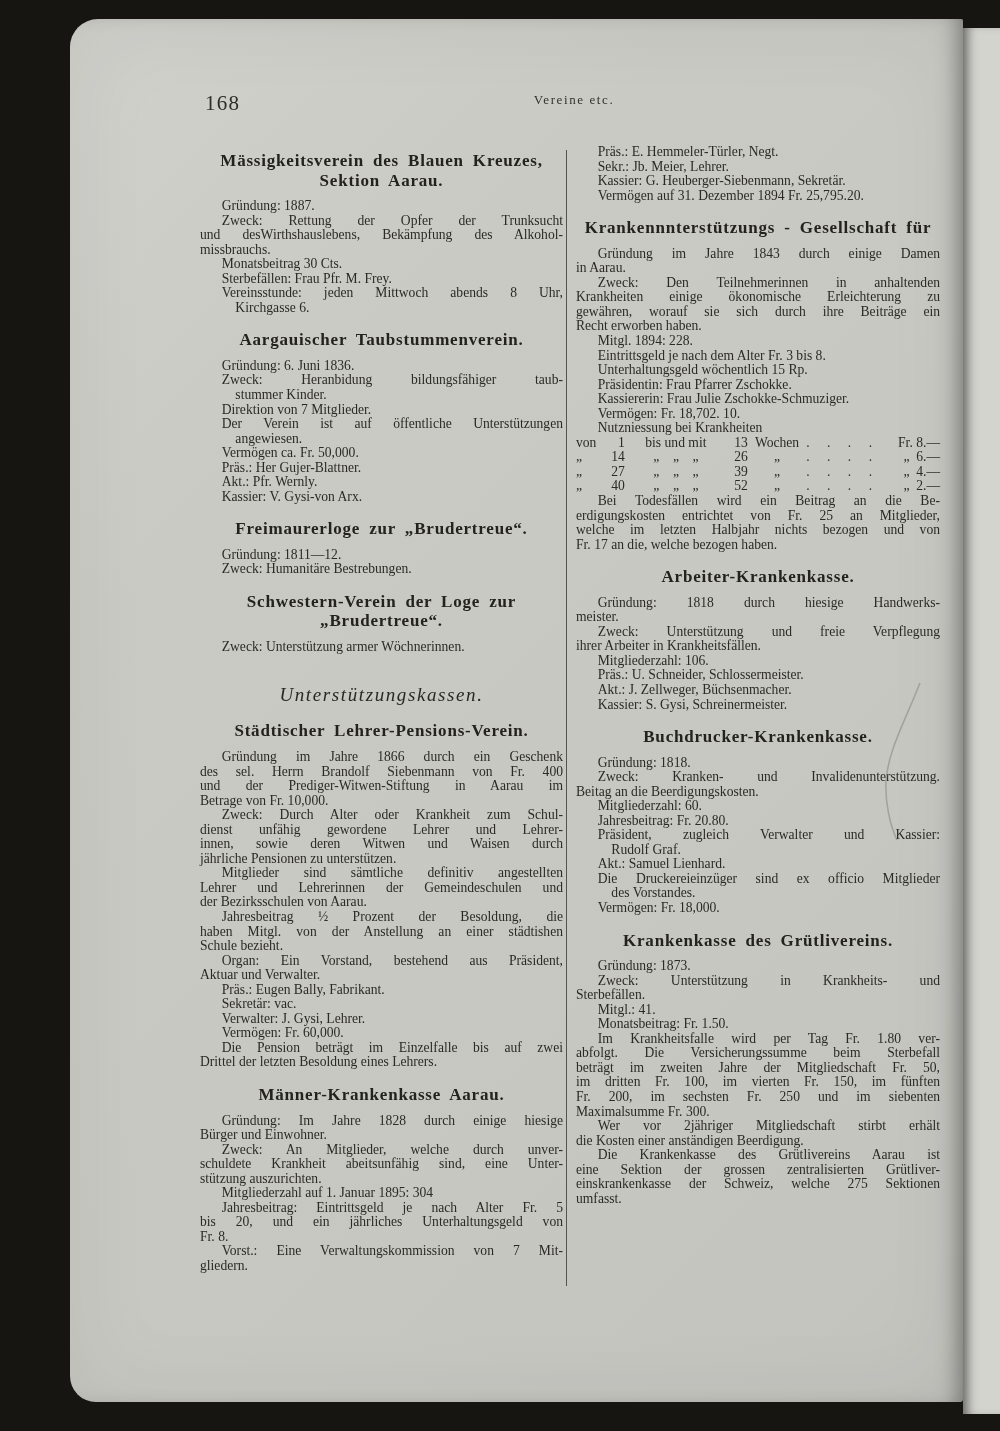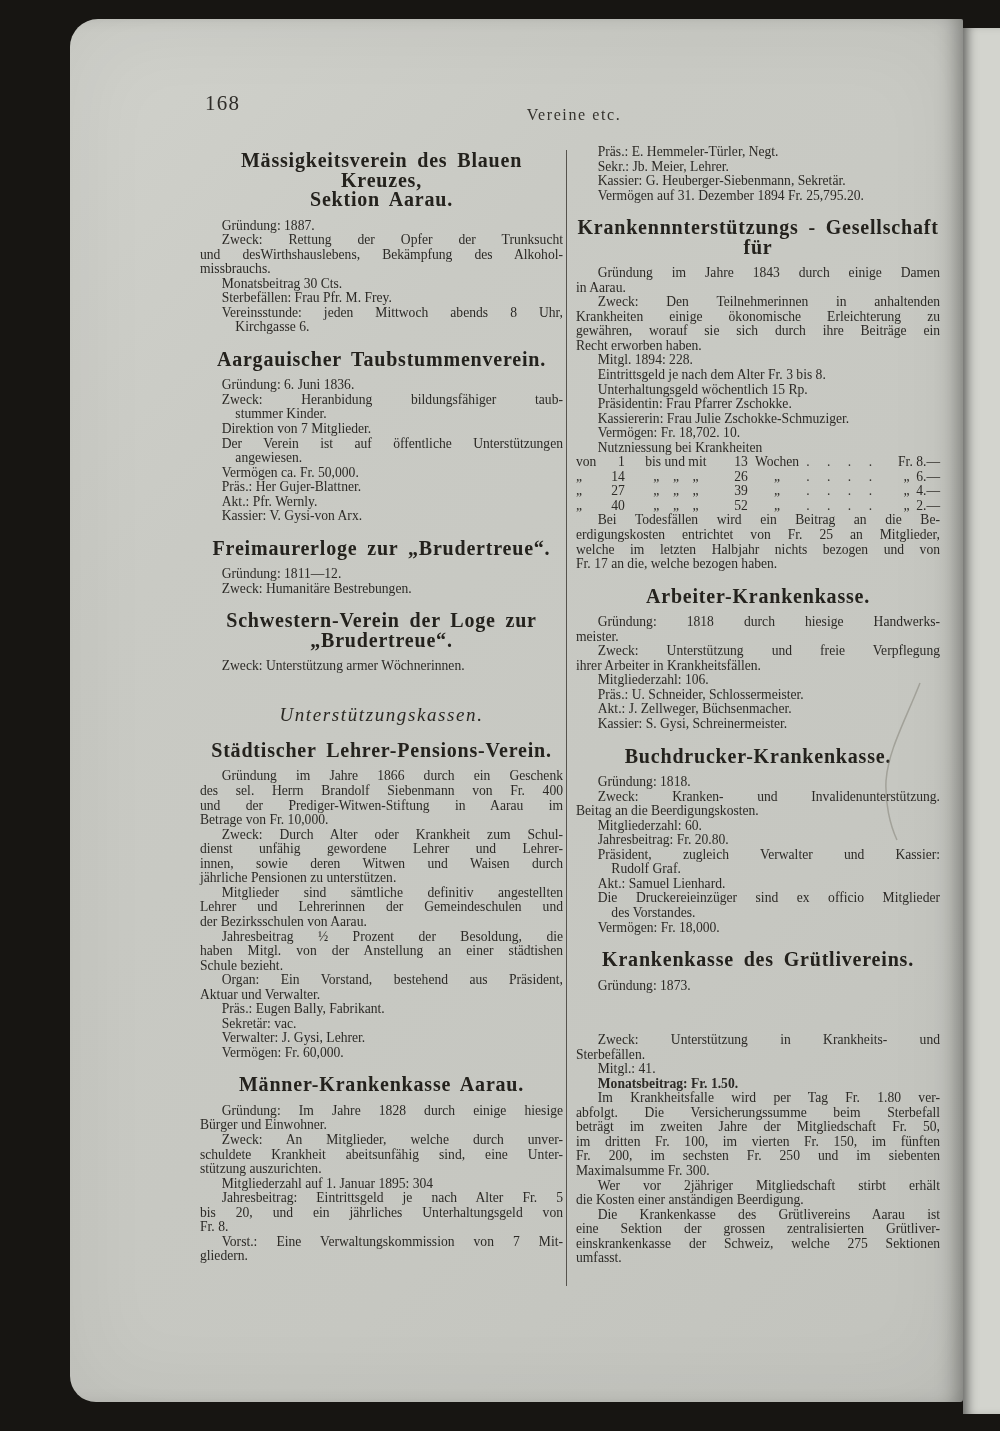--- a/index.html
+++ b/index.html
@@ -16,35 +16,35 @@
   }
   .next-page{
     position:absolute;left:963px;top:28px;width:37px;height:1386px;
     background:#d3d4ce;
     box-shadow:inset 10px 0 11px -6px rgba(0,0,0,.55);
   }
   .pagenum{
     position:absolute;left:135px;top:72px;font-size:21px;letter-spacing:1.2px;color:#2f2d29;
   }
   .runhead{
-    position:absolute;left:504px;top:87px;transform:translateX(-50%);
-    font-size:16px;letter-spacing:1.6px;color:#35332e;white-space:nowrap;
+    position:absolute;left:504px;top:73px;transform:translateX(-50%);
+    font-size:13px;letter-spacing:1.6px;color:#35332e;white-space:nowrap;
   }
   .divider{
     position:absolute;left:496px;top:131px;width:1px;height:1136px;background:#56534d;
   }
   .col{
     position:absolute;top:126px;color:#2c2a26;
     font-size:13.6px;line-height:14.55px;
   }
   .col-left{left:130px;width:363px;}
   .col-right{left:506px;width:364px;}
   .blk.h{
     font-weight:bold;text-align:center;
-    font-size:20px;line-height:19.5px;
+    font-size:17px;line-height:19.5px;
     letter-spacing:.8px;word-spacing:4px;
     margin:15px 0 9px;color:#24221d;
   }
   .blk.hi{
     font-style:italic;text-align:center;
     font-size:19px;line-height:22px;
     letter-spacing:1.6px;word-spacing:3px;
     margin:30px 0 15px;color:#2a2823;
   }
   .blk.p .ln{min-height:14.55px;}
@@ -171,20 +171,24 @@
       </div>
       <div class="blk p">
         <div class="ln" style="padding-left: 1.6em;">Sekretär: vac.</div>
       </div>
       <div class="blk p">
         <div class="ln" style="padding-left: 1.6em;">Verwalter: J. Gysi, Lehrer.</div>
       </div>
       <div class="blk p">
         <div class="ln" style="padding-left: 1.6em;">Vermögen: Fr. 60,000.</div>
       </div>
+      <div class="blk p">
+        <div class="ln just" style="padding-left: 1.6em;">Die Pension beträgt im Einzelfalle bis auf zwei</div>
+        <div class="ln">Drittel der letzten Besoldung eines Lehrers.</div>
+      </div>
       <div class="blk h">
         <div class="ln">Männer-Krankenkasse Aarau.</div>
       </div>
       <div class="blk p">
         <div class="ln just" style="padding-left: 1.6em;">Gründung: Im Jahre 1828 durch einige hiesige</div>
         <div class="ln">Bürger und Einwohner.</div>
       </div>
       <div class="blk p">
         <div class="ln just" style="padding-left: 1.6em;">Zweck: An Mitglieder, welche durch unver-</div>
         <div class="ln just">schuldete Krankheit abeitsunfähig sind, eine Unter-</div>
@@ -313,28 +317,28 @@
       <div class="blk p">
         <div class="ln" style="padding-left: 1.6em;">Vermögen: Fr. 18,000.</div>
       </div>
       <div class="blk h">
         <div class="ln">Krankenkasse des Grütlivereins.</div>
       </div>
       <div class="blk p">
         <div class="ln" style="padding-left: 1.6em;">Gründung: 1873.</div>
       </div>
       <div class="blk p">
-        <div class="ln just" style="padding-left: 1.6em; margin-top: 40px;">Zweck: Unterstützung in Krankheits- und</div>
+        <div class="ln just" style="padding-left: 1.6em;">Zweck: Unterstützung in Krankheits- und</div>
         <div class="ln">Sterbefällen.</div>
       </div>
       <div class="blk p">
         <div class="ln" style="padding-left: 1.6em;">Mitgl.: 41.</div>
       </div>
       <div class="blk p">
-        <div class="ln" style="padding-left: 1.6em; font-weight: bold;">Monatsbeitrag: Fr. 1.50.</div>
+        <div class="ln" style="padding-left: 1.6em;">Monatsbeitrag: Fr. 1.50.</div>
       </div>
       <div class="blk p">
         <div class="ln just" style="padding-left: 1.6em;">Im Krankheitsfalle wird per Tag Fr. 1.80 ver-</div>
         <div class="ln just">abfolgt. Die Versicherungssumme beim Sterbefall</div>
         <div class="ln just">beträgt im zweiten Jahre der Mitgliedschaft Fr. 50,</div>
         <div class="ln just">im dritten Fr. 100, im vierten Fr. 150, im fünften</div>
         <div class="ln just">Fr. 200, im sechsten Fr. 250 und im siebenten</div>
         <div class="ln">Maximalsumme Fr. 300.</div>
       </div>
       <div class="blk p">

